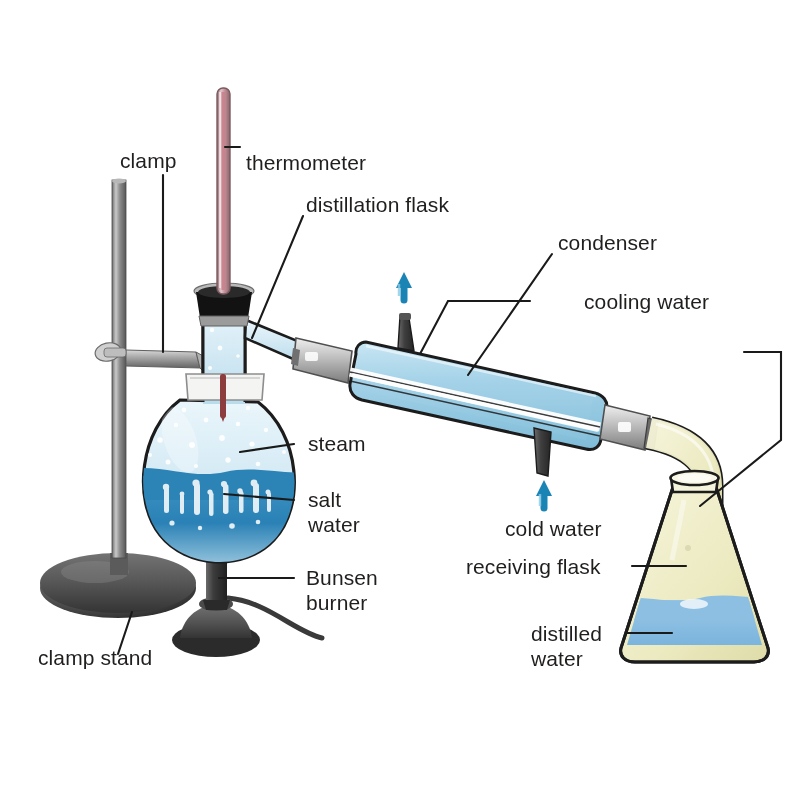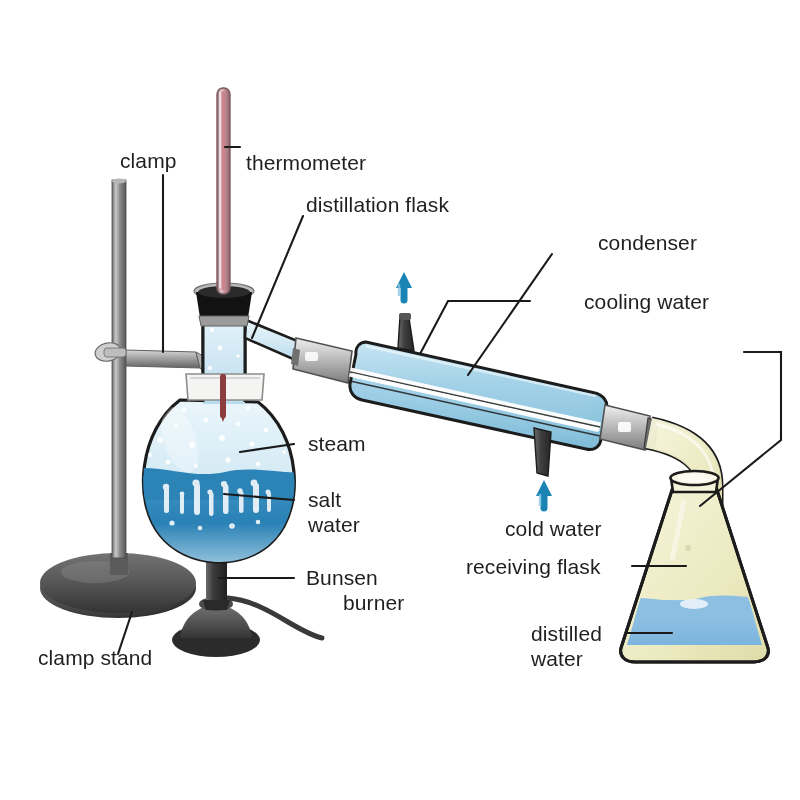--- a/index.html
+++ b/index.html
@@ -361,32 +361,32 @@
       <path d="M627 633 L672 633"></path>
     </g>
   </svg>
 
   <div class="lbl" style="left:120px; top:148px;">clamp</div>
 
   <div class="lbl" style="left:246px; top:150px;">thermometer</div>
 
   <div class="lbl" style="left:306px; top:192px;">distillation flask</div>
 
-  <div class="lbl" style="left:558px; top:230px;margin-left:40px;">condenser</div>
+  <div class="lbl" style="left:558px; top:230px;">condenser</div>
 
   <div class="lbl" style="left:584px; top:289px;">cooling water</div>
 
 
   <div class="lbl" style="left:308px; top:431px;">steam</div>
 
   <div class="lbl" style="left:308px; top:487px;">salt</div>
   <div class="lbl" style="left:308px; top:512px;">water</div>
 
   <div class="lbl" style="left:306px; top:565px;">Bunsen</div>
-  <div class="lbl" style="left:306px; top:590px;margin-left:37px;">burner</div>
+  <div class="lbl" style="left:306px; top:590px;">burner</div>
 
   <div class="lbl" style="left:38px; top:645px;">clamp stand</div>
 
   <div class="lbl" style="left:505px; top:516px;">cold water</div>
 
   <div class="lbl" style="left:466px; top:554px;">receiving flask</div>
 
   <div class="lbl" style="left:531px; top:621px;">distilled</div>
   <div class="lbl" style="left:531px; top:646px;">water</div>
 

